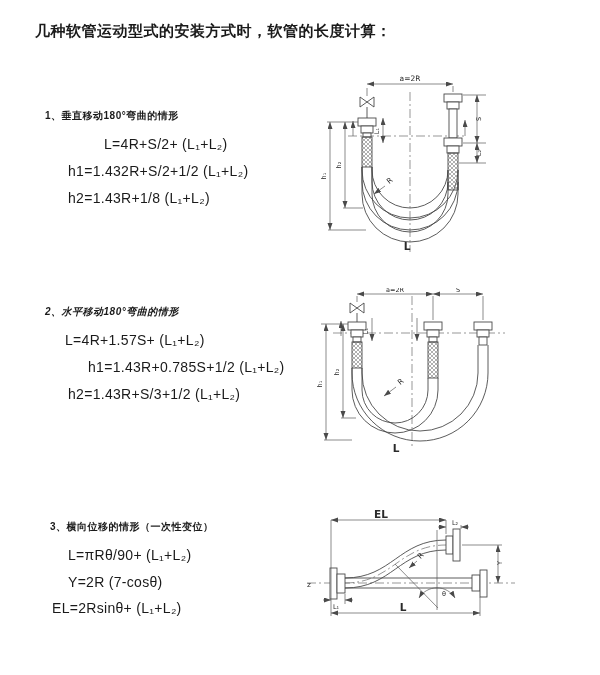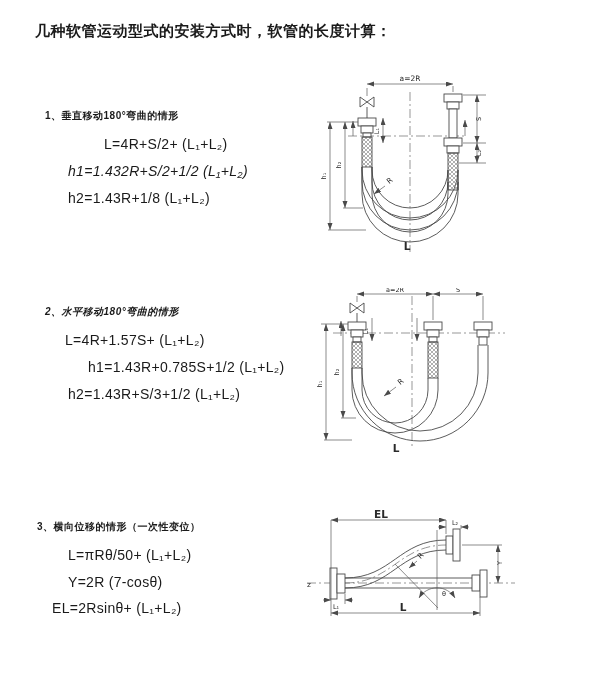--- a/index.html
+++ b/index.html
@@ -20,30 +20,30 @@
   svg .dm{font-size:7.5px;}
   svg .dlb{font-size:10.5px;font-weight:600;}
 </style>
 </head>
 <body>
 
 <div class="abs title" style="left:35px;top:22px;">几种软管运动型式的安装方式时，软管的长度计算：</div>
 
 <div class="abs sec-heading" style="left:45px;top:109px;">1、垂直移动180°弯曲的情形</div>
 <div class="abs formula" style="left:68px;top:136px;margin-left:36px;">L=4R+S/2+ (L₁+L₂)</div>
-<div class="abs formula" style="left:68px;top:163px;font-style:italic;">h1=1.432R+S/2+1/2 (L₁+L₂)</div>
+<div class="abs formula" style="left:68px;top:163px;">h1=1.432R+S/2+1/2 (L₁+L₂)</div>
 <div class="abs formula" style="left:68px;top:190px;">h2=1.43R+1/8 (L₁+L₂)</div>
 
 <div class="abs sec-heading" style="left:45px;top:305px;font-style:italic;">2、水平移动180°弯曲的情形</div>
 <div class="abs formula" style="left:65px;top:332px;">L=4R+1.57S+ (L₁+L₂)</div>
 <div class="abs formula" style="left:68px;top:359px;margin-left:20px;">h1=1.43R+0.785S+1/2 (L₁+L₂)</div>
 <div class="abs formula" style="left:68px;top:386px;">h2=1.43R+S/3+1/2 (L₁+L₂)</div>
 
-<div class="abs sec-heading" style="left:37px;top:520px;">3、横向位移的情形（一次性变位）</div>
-<div class="abs formula" style="left:68px;top:547px;">L=πRθ/50+ (L₁+L₂)</div>
+<div class="abs sec-heading" style="left:50px;top:520px;">3、横向位移的情形（一次性变位）</div>
+<div class="abs formula" style="left:68px;top:547px;">L=πRθ/90+ (L₁+L₂)</div>
 <div class="abs formula" style="left:68px;top:574px;">Y=2R (7-cosθ)</div>
 <div class="abs formula" style="left:52px;top:600px;">EL=2Rsinθ+ (L₁+L₂)</div>
 
 <svg style="left:300px;top:74px;" width="205" height="184" viewBox="300 74 205 184">
   <defs>
     <marker id="arr1" orient="auto-start-reverse" markerWidth="8" markerHeight="6" refX="7" refY="2.5" markerUnits="userSpaceOnUse">
       <path d="M0,0 L7,2.5 L0,5 Z" fill="#4a4a4a"></path>
     </marker>
     <pattern id="ht1" width="4" height="4" patternUnits="userSpaceOnUse">
       <path d="M0,0 L4,4 M4,0 L0,4" stroke="#7a7a7a" stroke-width=".6"></path>

